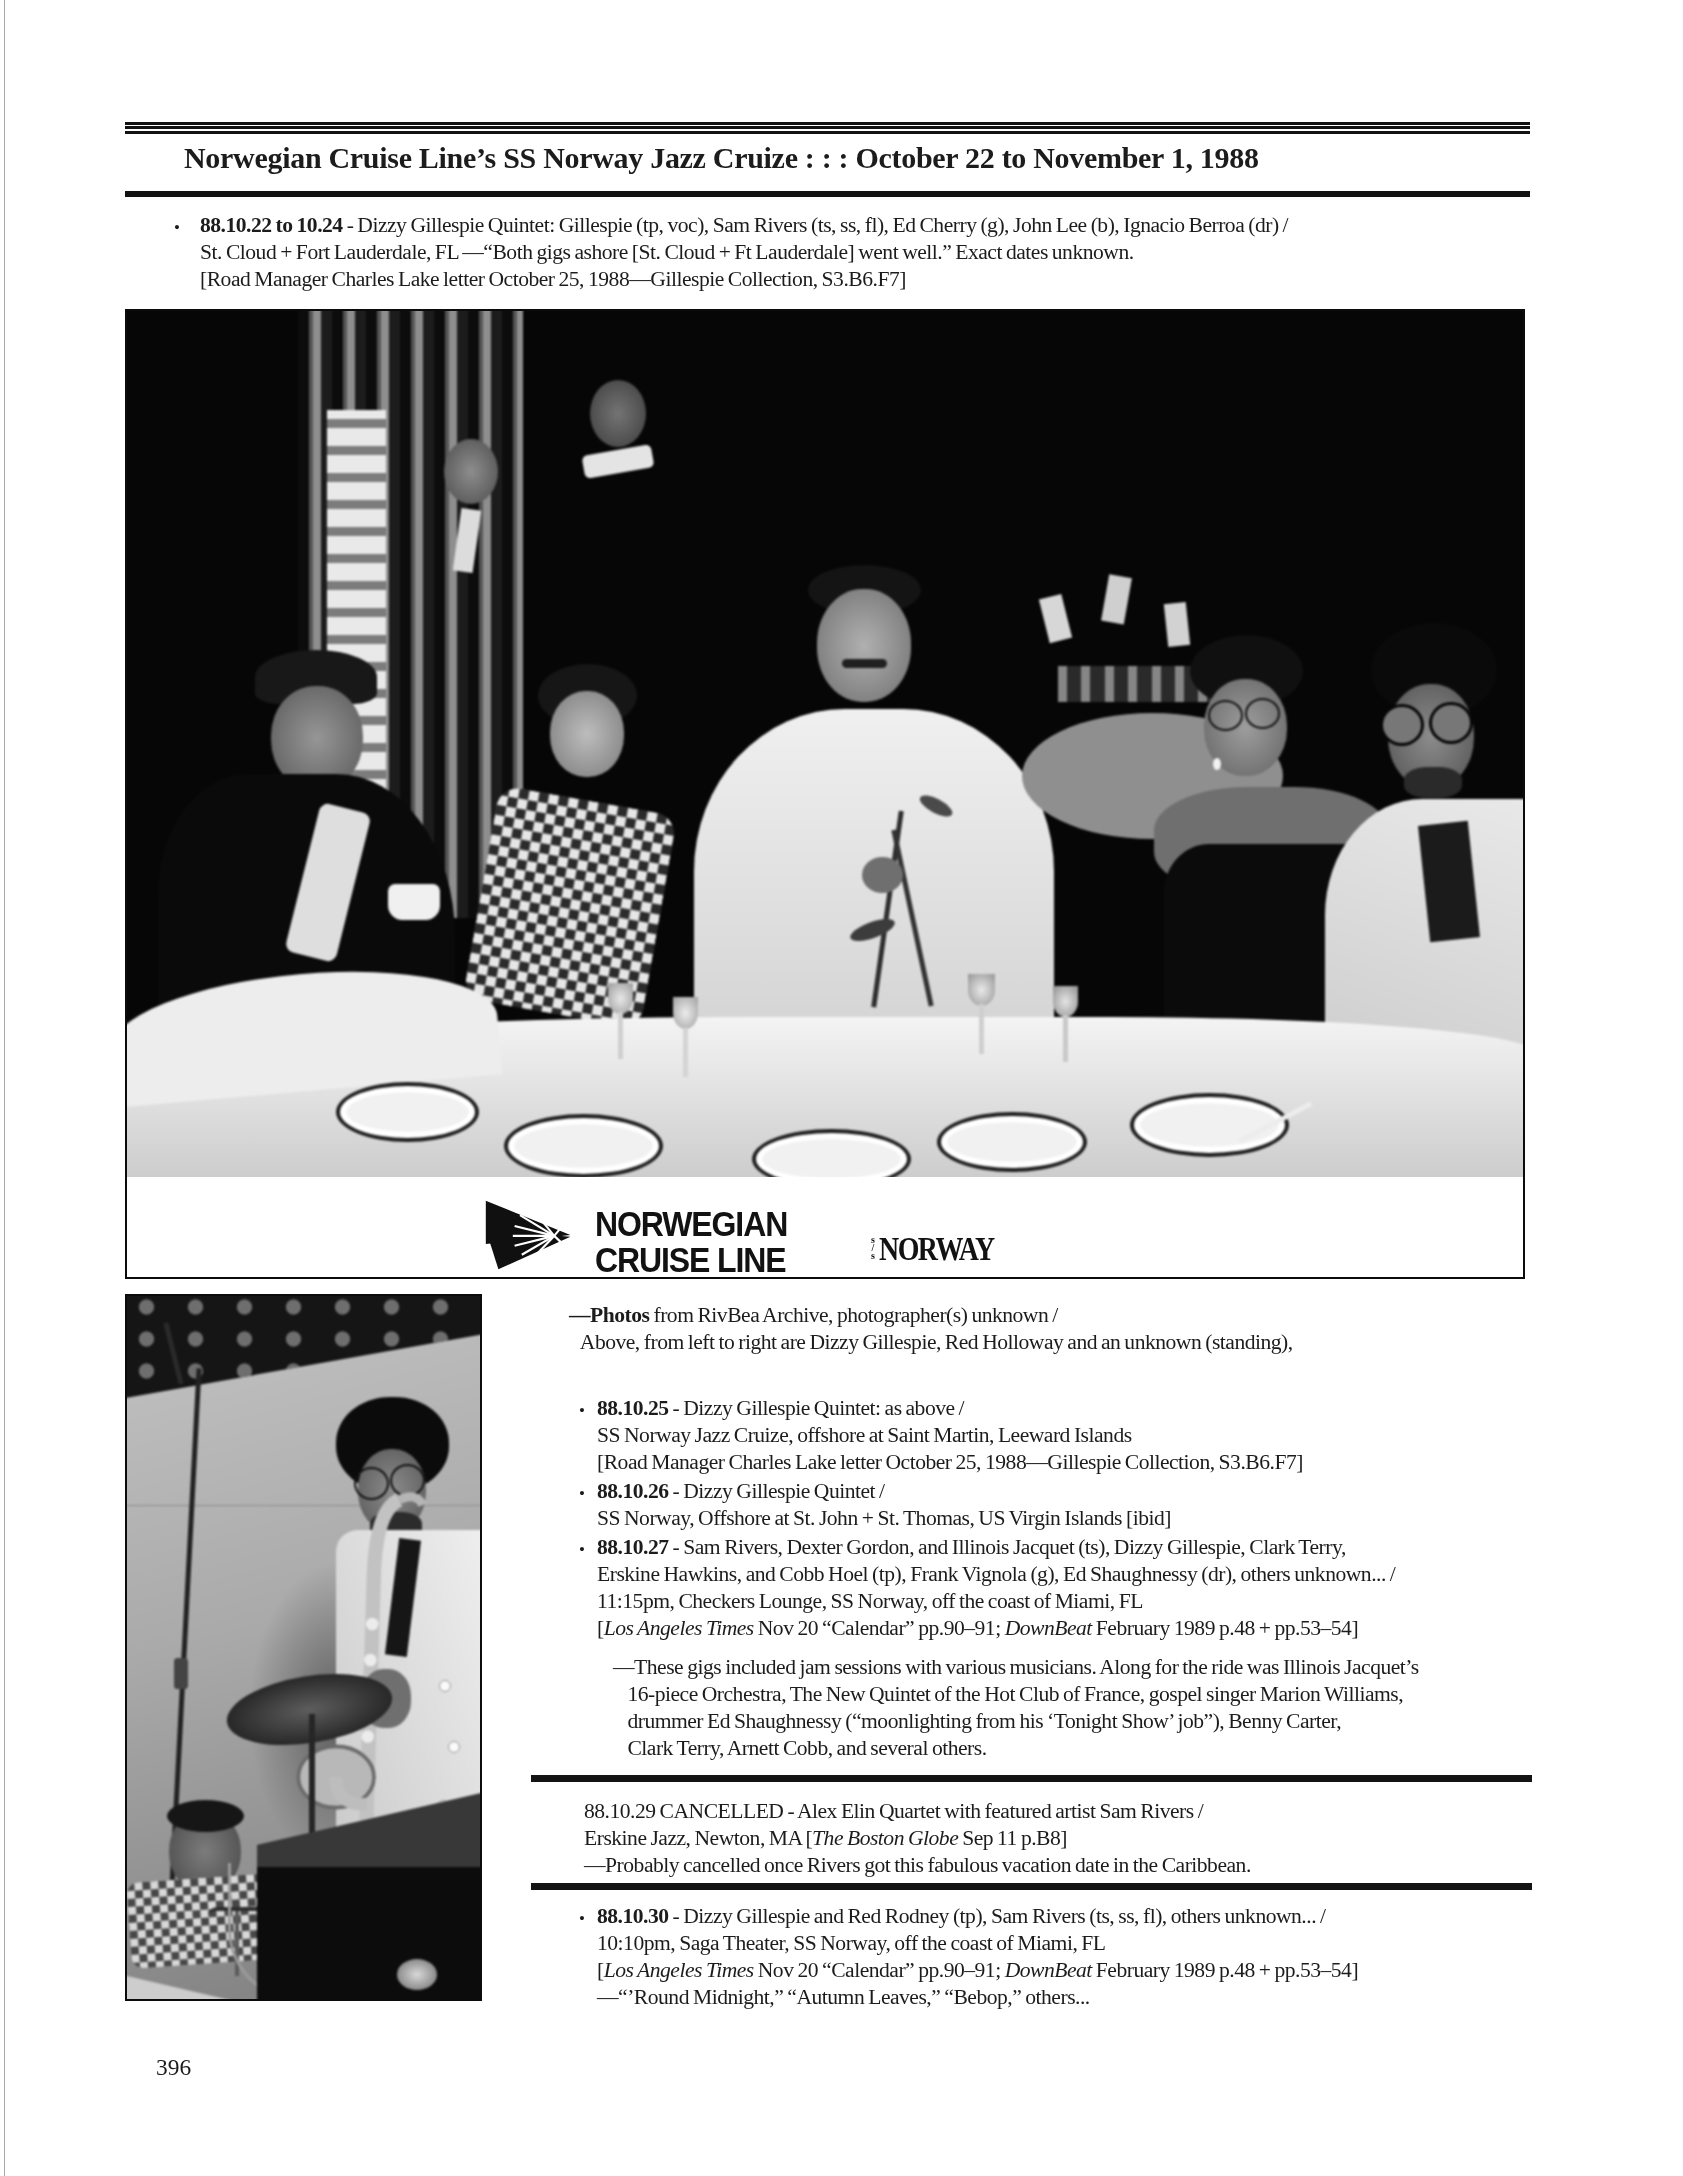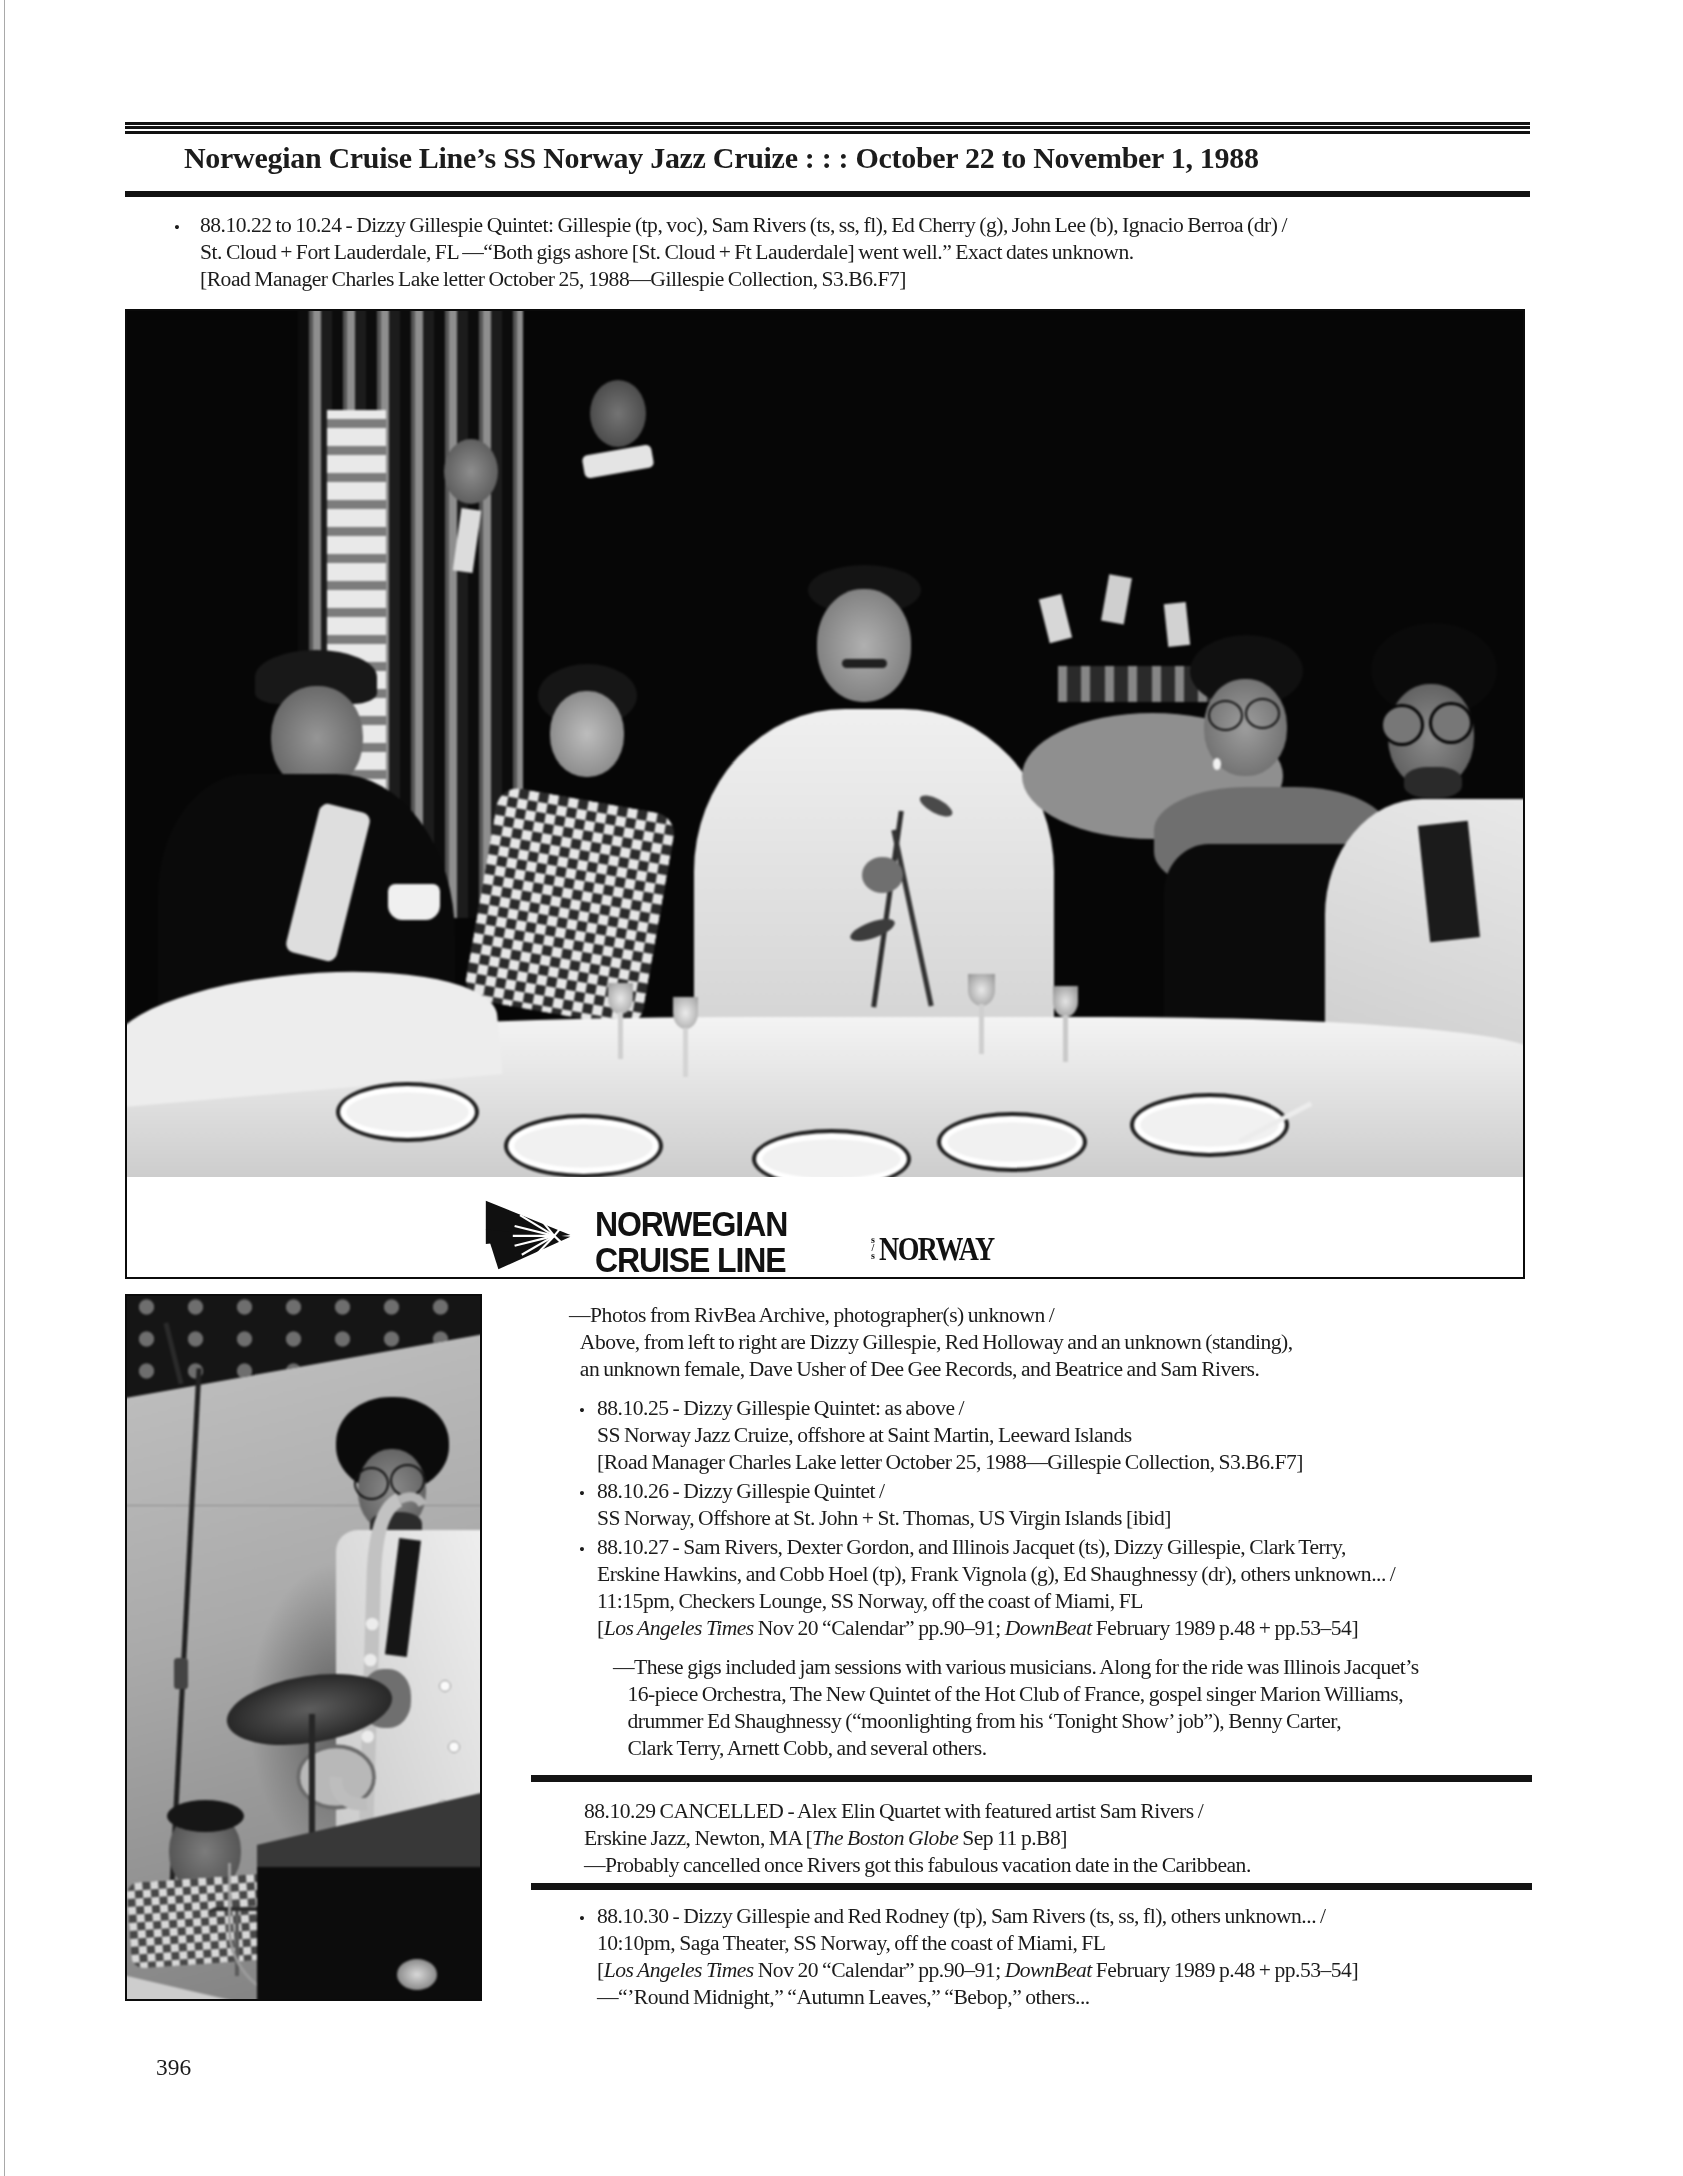--- a/index.html
+++ b/index.html
@@ -10,21 +10,21 @@
   
   .triple-rule{position:absolute;left:125px;top:122px;width:1405px;height:11.7px;
     background:linear-gradient(#121212 0 2.7px,transparent 2.7px 4.5px,#121212 4.5px 7.2px,transparent 7.2px 9px,#121212 9px 11.7px);}
   .title{position:absolute;left:184px;top:141px;width:1332px;font-size:30px;font-weight:bold;
     letter-spacing:-0.3px;white-space:nowrap;}
   .thick-rule{position:absolute;left:125px;top:191px;width:1405px;height:6.3px;background:#121212;}
 
   
   .tblock{position:absolute;font-size:21.6px;line-height:27px;letter-spacing:-0.5px;word-spacing:-0.9px;}
   .ln{white-space:nowrap;}
-  .b{font-weight:normal;}
+  .b{font-weight:bold;}
   .it{font-style:italic;}
   .dot{position:absolute;font-size:17px;top:1.8px;}
   .cont{padding-left:10.8px;}
   .cont2{padding-left:14.4px;}
 
   
   .sec-rule{position:absolute;left:531px;width:1001px;height:7.2px;background:#141414;}
 
   
   .photo{position:absolute;border:2.7px solid #0b0b0b;background:#000;overflow:hidden;}
@@ -214,21 +214,20 @@
       <div class="shape" style="left:135px;top:500px;width:234px;height:99px;background:#383838;clip-path:polygon(0 55%,100% 0,100% 100%,0 100%);"></div>
       <div class="shape" style="left:135px;top:576px;width:234px;height:144px;background:#0c0c0c;"></div>
       <div class="shape" style="left:275px;top:668px;width:40px;height:31px;border-radius:50%;background:radial-gradient(#d9d9d9,#6a6a6a);"></div>
       <div class="shape" style="left:0;top:668px;width:162px;height:54px;background:#cdcdcd;clip-path:polygon(0 30%,100% 100%,0 100%);"></div>
     </div>
   </div>
 
   <div class="tblock" style="left:569px;top:1302px;">
     <div class="ln"><span class="b">—Photos</span><span> from RivBea Archive, photographer(s) unknown /</span></div>
     <div class="ln cont">Above, from left to right are Dizzy Gillespie, Red Holloway and an unknown (standing),</div>
-    <div class="ln cont">an unknown female, Dave Usher of Dee Gee Records, and Beatrice and Sam Rivers.</div>
   </div>
 
   <div class="tblock" style="left:597px;top:1395px;">
     <div class="ln"><span class="dot" style="left:-18px;">•</span><span class="b">88.10.25</span><span> - Dizzy Gillespie Quintet: as above /</span></div>
     <div class="ln">SS Norway Jazz Cruize, offshore at Saint Martin, Leeward Islands</div>
     <div class="ln">[Road Manager Charles Lake letter October 25, 1988—Gillespie Collection, S3.B6.F7]</div>
   </div>
 
   <div class="tblock" style="left:597px;top:1478px;">
     <div class="ln"><span class="dot" style="left:-18px;">•</span><span class="b">88.10.26</span><span> - Dizzy Gillespie Quintet /</span></div>

